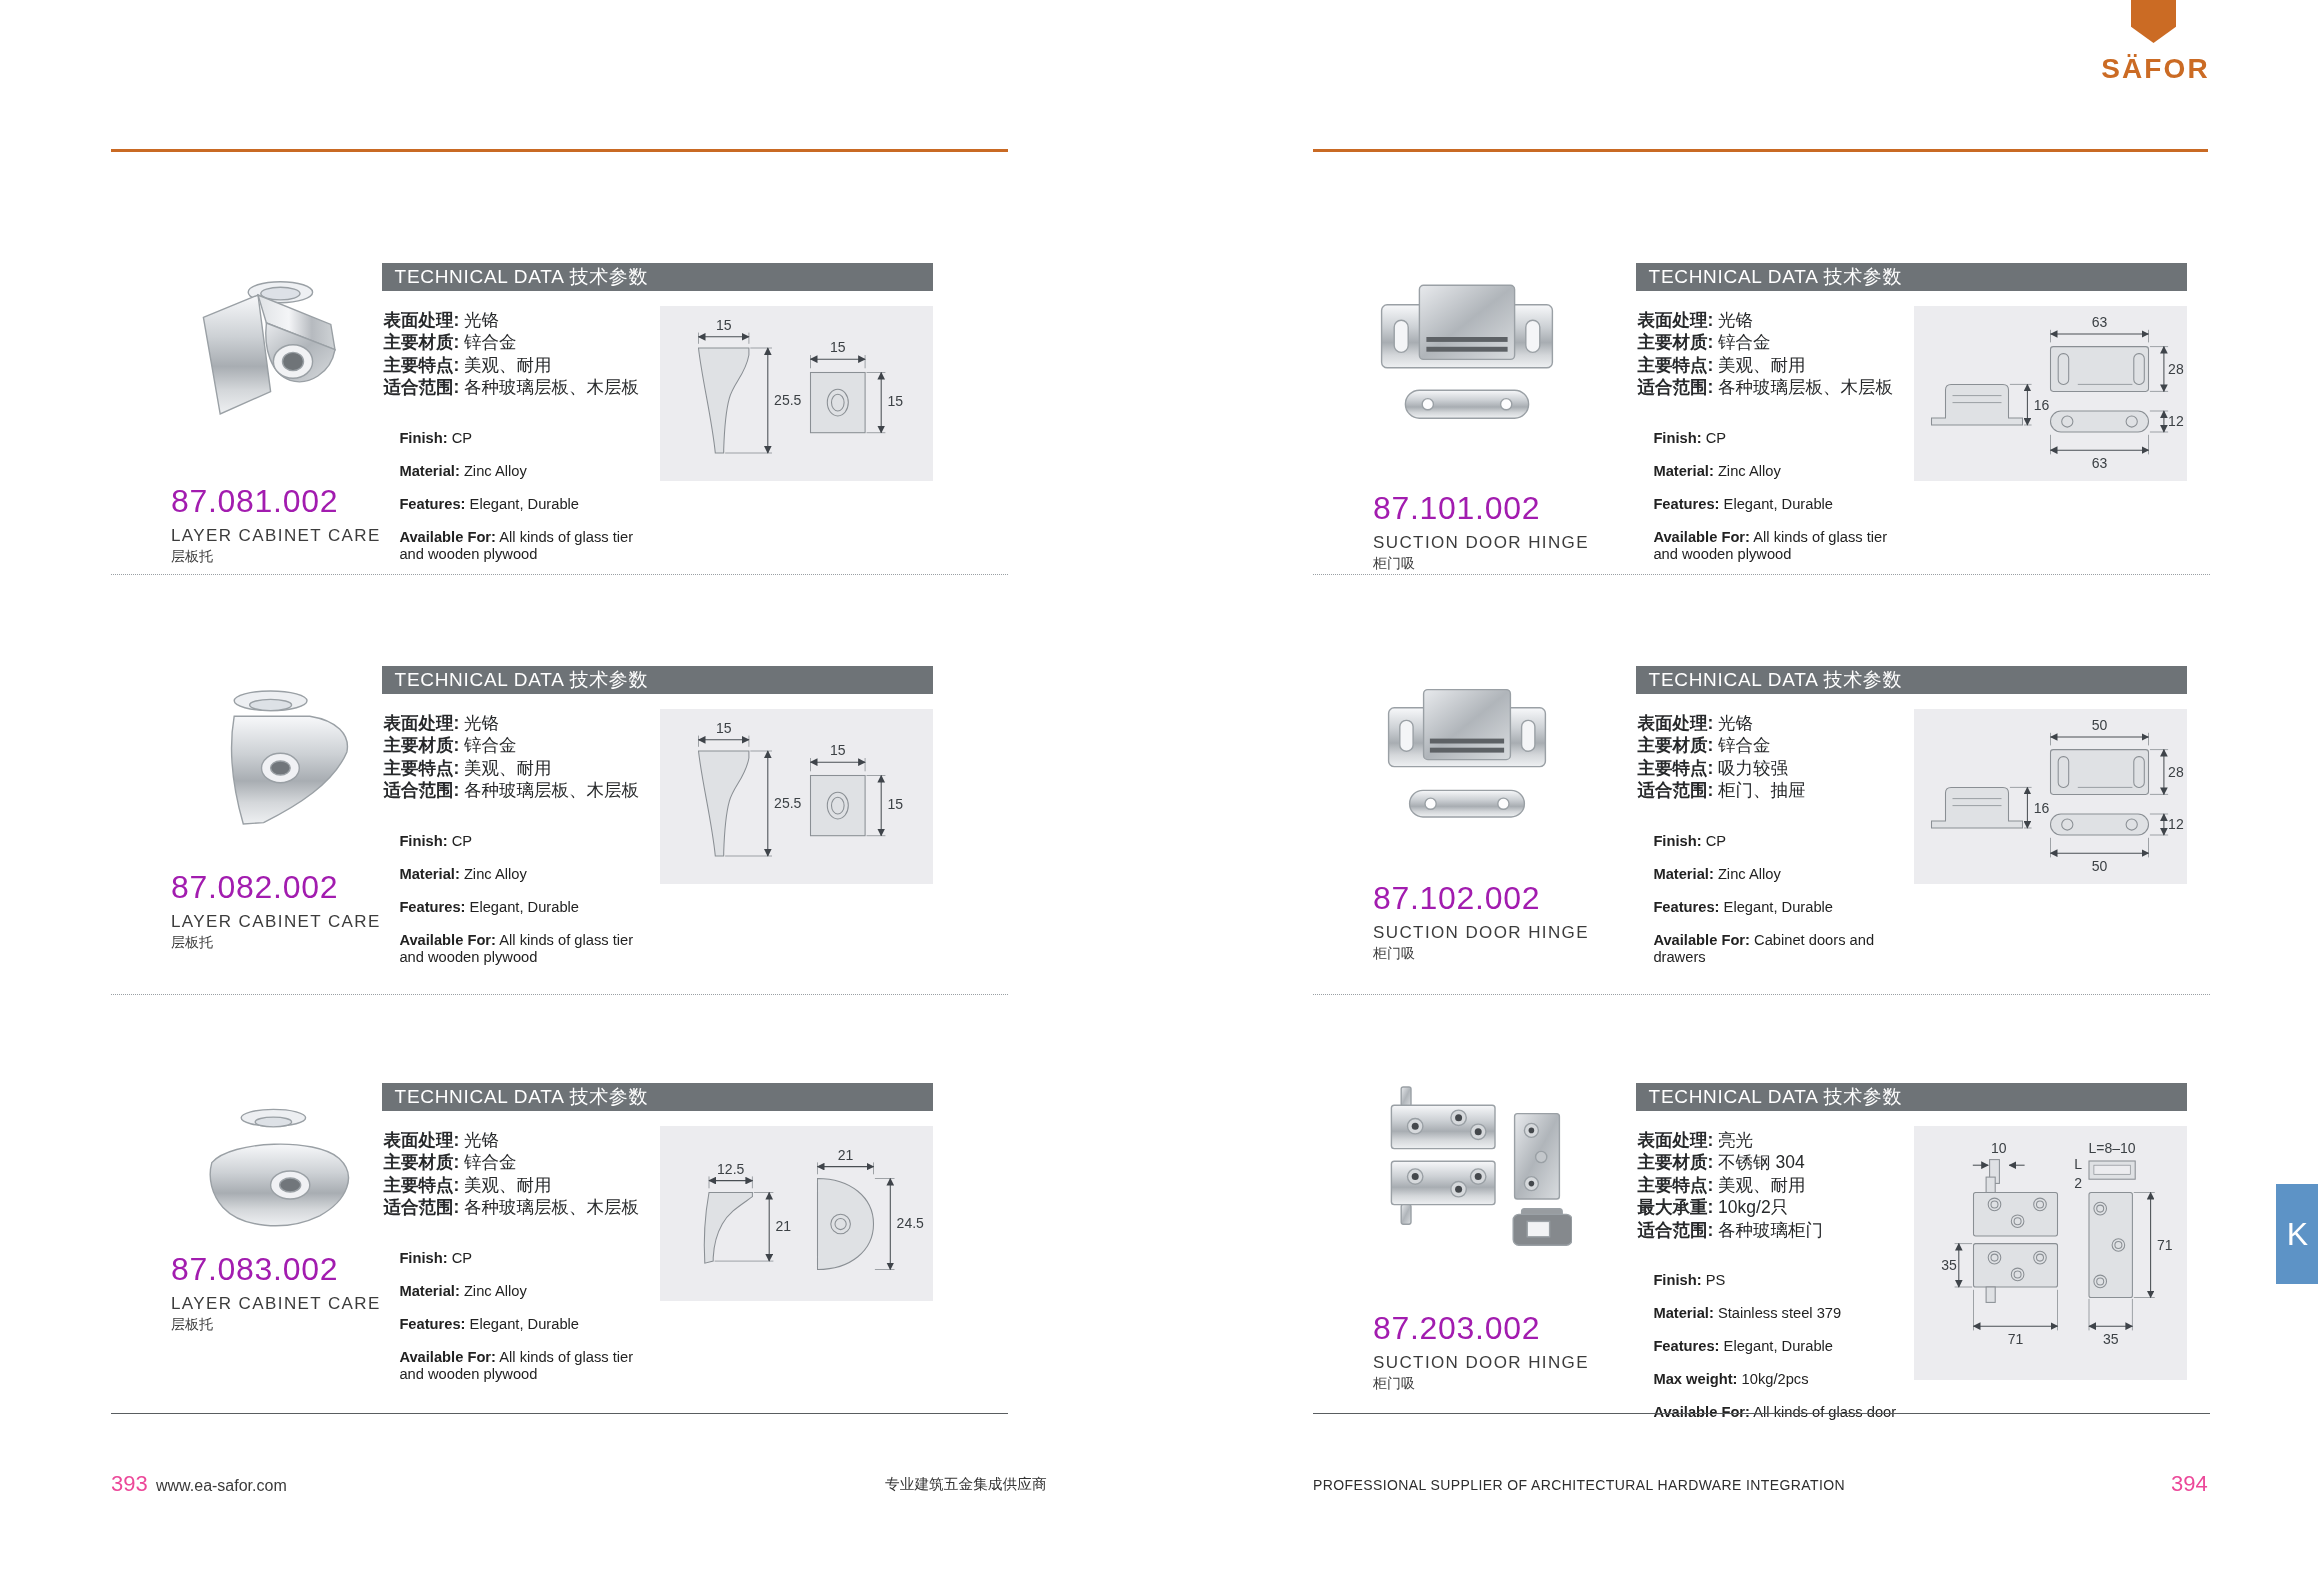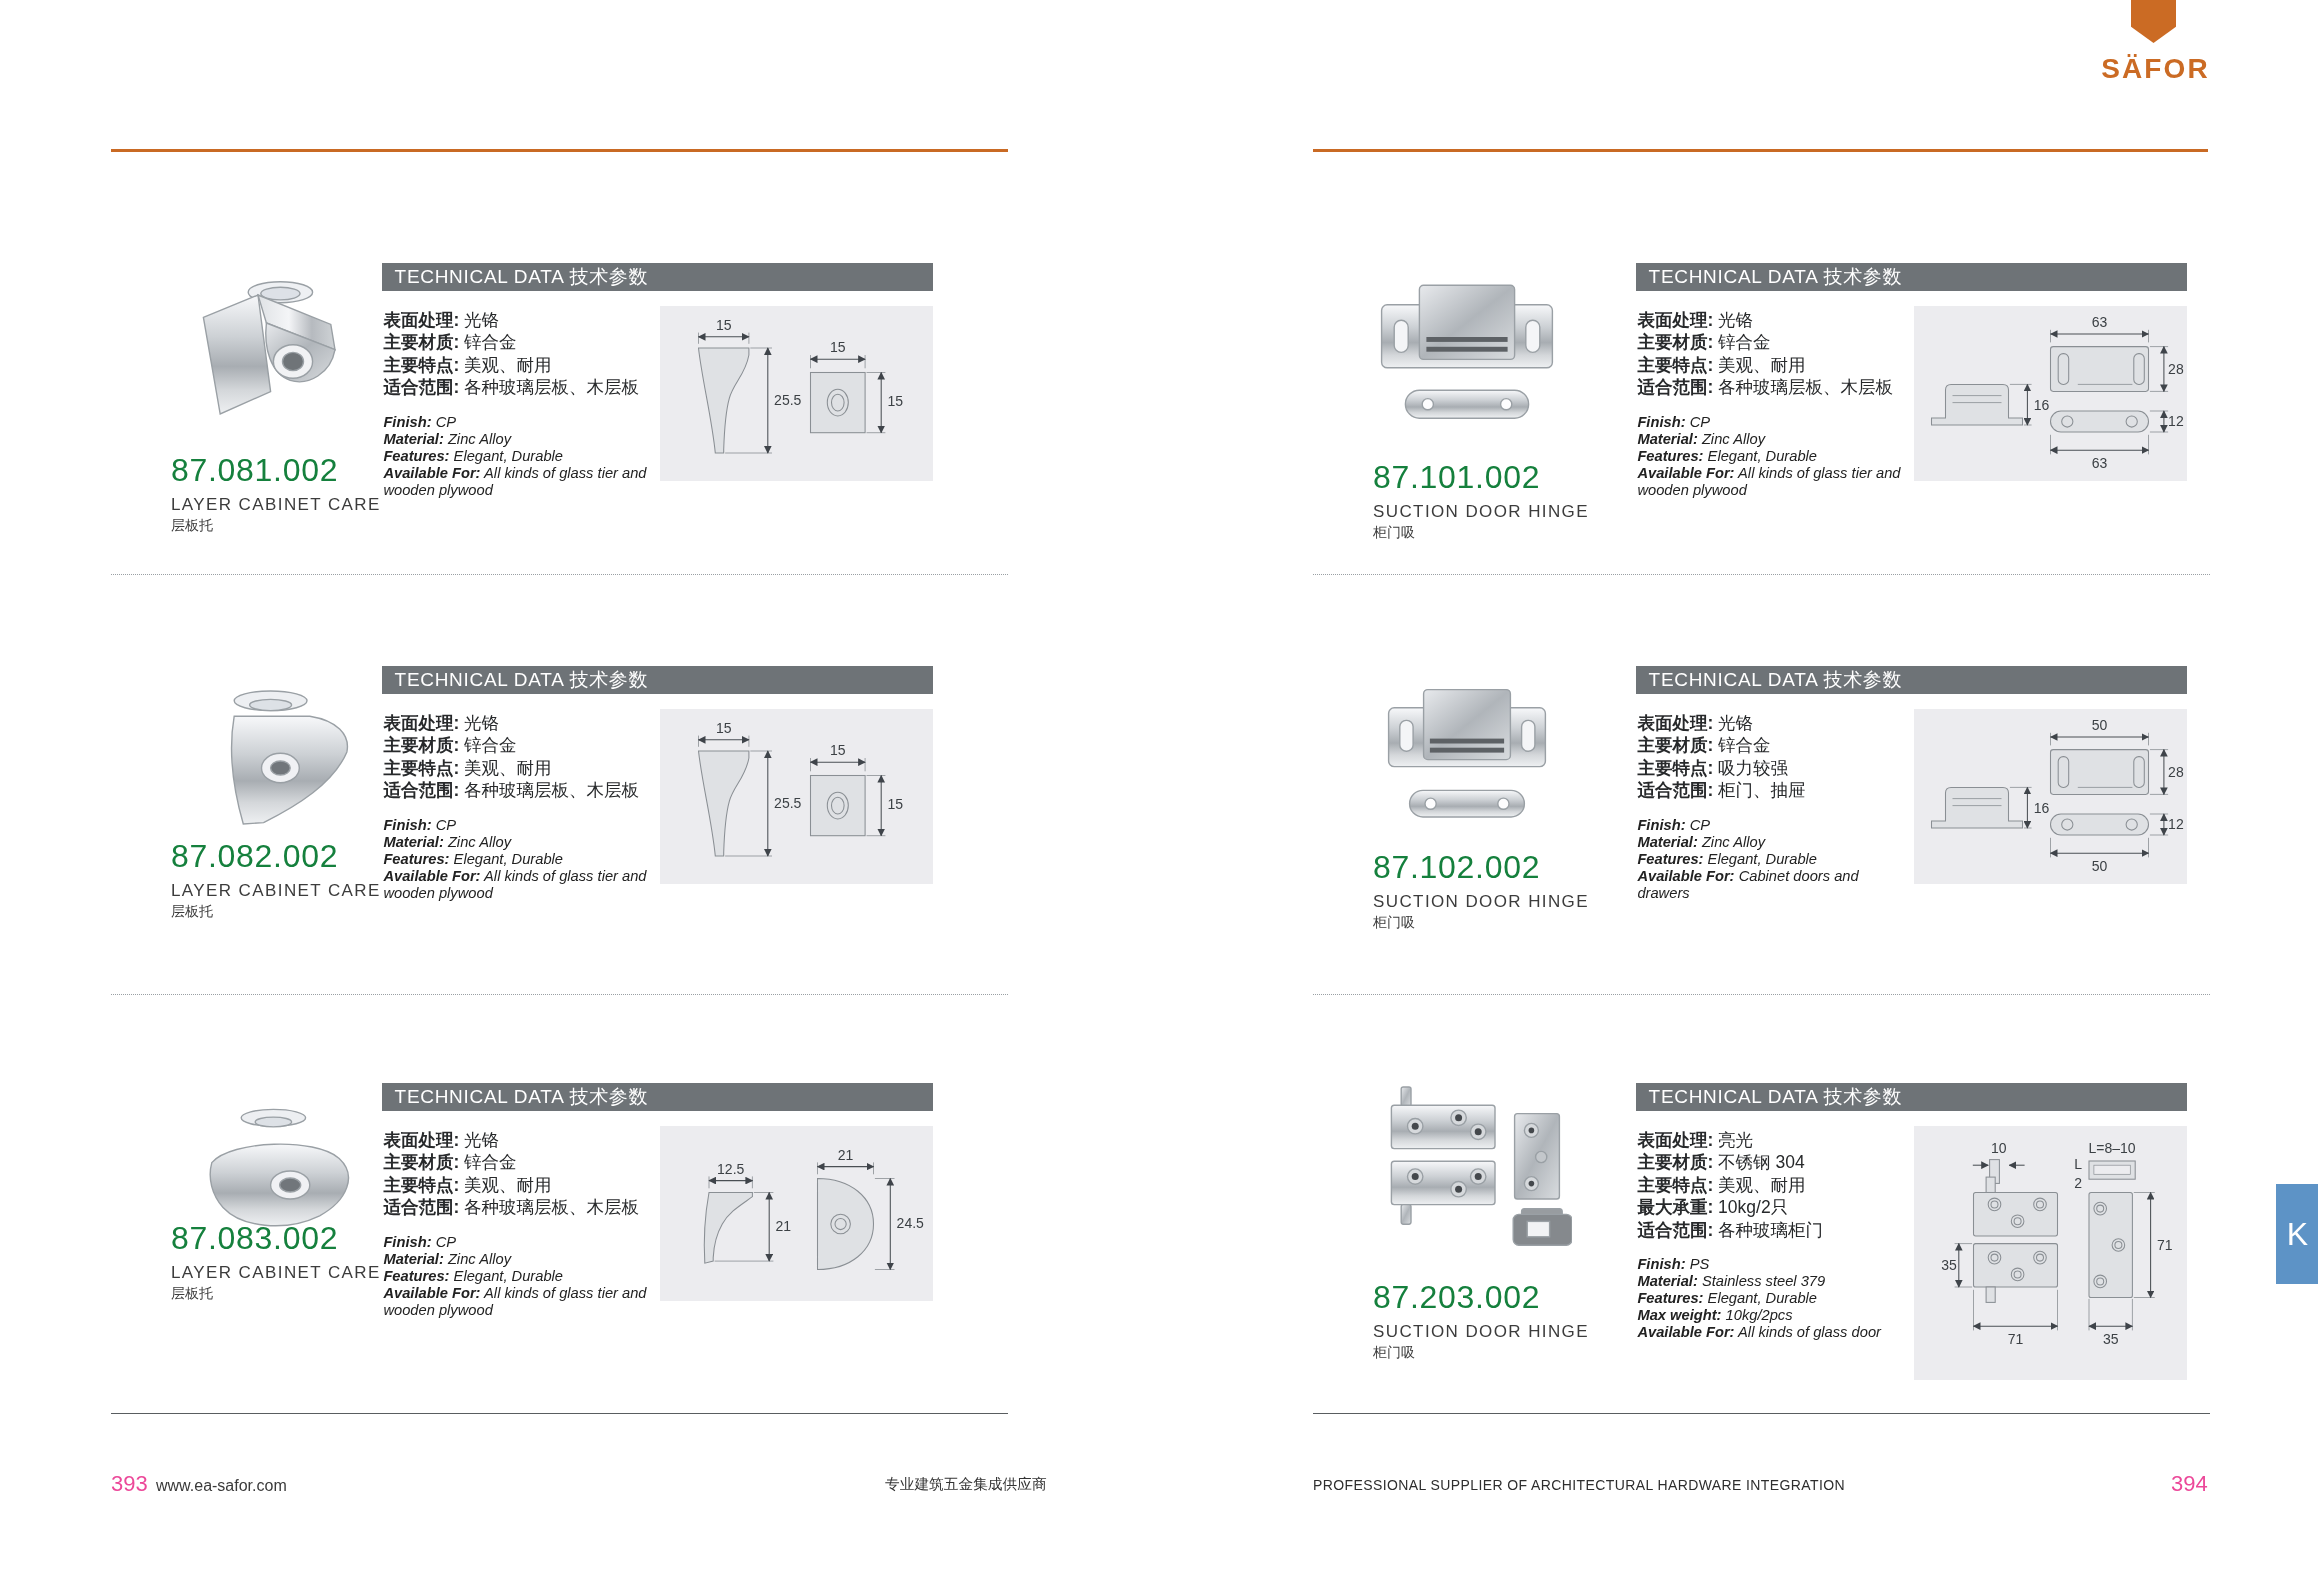--- a/index.html
+++ b/index.html
@@ -18,31 +18,31 @@
   
   .col{position:absolute;top:0;height:1573px;}
   .col-left{left:111px;width:897px;}
   .col-right{left:1313px;width:897px;}
   .sep-dot{position:absolute;left:0;width:100%;border-top:1.4px dotted #9aa0a4;height:0;}
   .sep-solid{position:absolute;left:0;width:100%;top:1413px;border-top:1.4px solid #595d60;height:0;}
   
   .product{position:absolute;left:0;width:100%;}
   .photo{position:absolute;left:42px;top:-10.5px;width:217px;height:182px;}
   .caption{position:absolute;left:60px;}
-  .code{font-size:32px;color:#15803d;letter-spacing:0.7px;}
+  .code{font-size:32px;color:#a21caf;letter-spacing:0.7px;margin-top:31px;}
   .pname{font-size:17px;color:#3c3c3c;letter-spacing:1.4px;margin-top:5.6px;}
   .pzh{font-size:14px;color:#3c3c3c;margin-top:2.8px;}
   .tech{position:absolute;top:0;width:551px;height:294px;}
   .tech-bar{position:absolute;left:0;top:0;width:551px;height:28px;background:#6e7377;
         color:#fff;font-size:19px;line-height:28px;padding-left:12.6px;box-sizing:border-box;
         letter-spacing:0.7px;}
   .specs{position:absolute;left:1.4px;top:46px;width:275px;color:#27292b;}
   .zh{margin:0;font-size:17.5px;line-height:22.4px;}
   .gap{height:15.4px;}
-  .en{margin:0;font-size:14.7px;line-height:17px;color:#222;font-style:italic;}
+  .en{margin:16px;font-size:14.7px;line-height:17px;color:#222;}
   .panel{position:absolute;left:278px;top:43px;width:273px;height:175px;background:#ececef;}
   .panel.tall{height:254px;}
   
   svg text{font-family:"Liberation Sans",sans-serif;font-size:20px;fill:#3c4145;}
   .shp{fill:#dfe1e4;stroke:#8a8f94;stroke-width:1.5;}
   .hole{fill:none;stroke:#8a8f94;stroke-width:1.5;}
   .ext{stroke:#7d8287;stroke-width:1;}
   .dim{stroke:#4a4f54;stroke-width:1.5;}
   .ph{stroke:#9aa0a5;stroke-width:2;}
   

